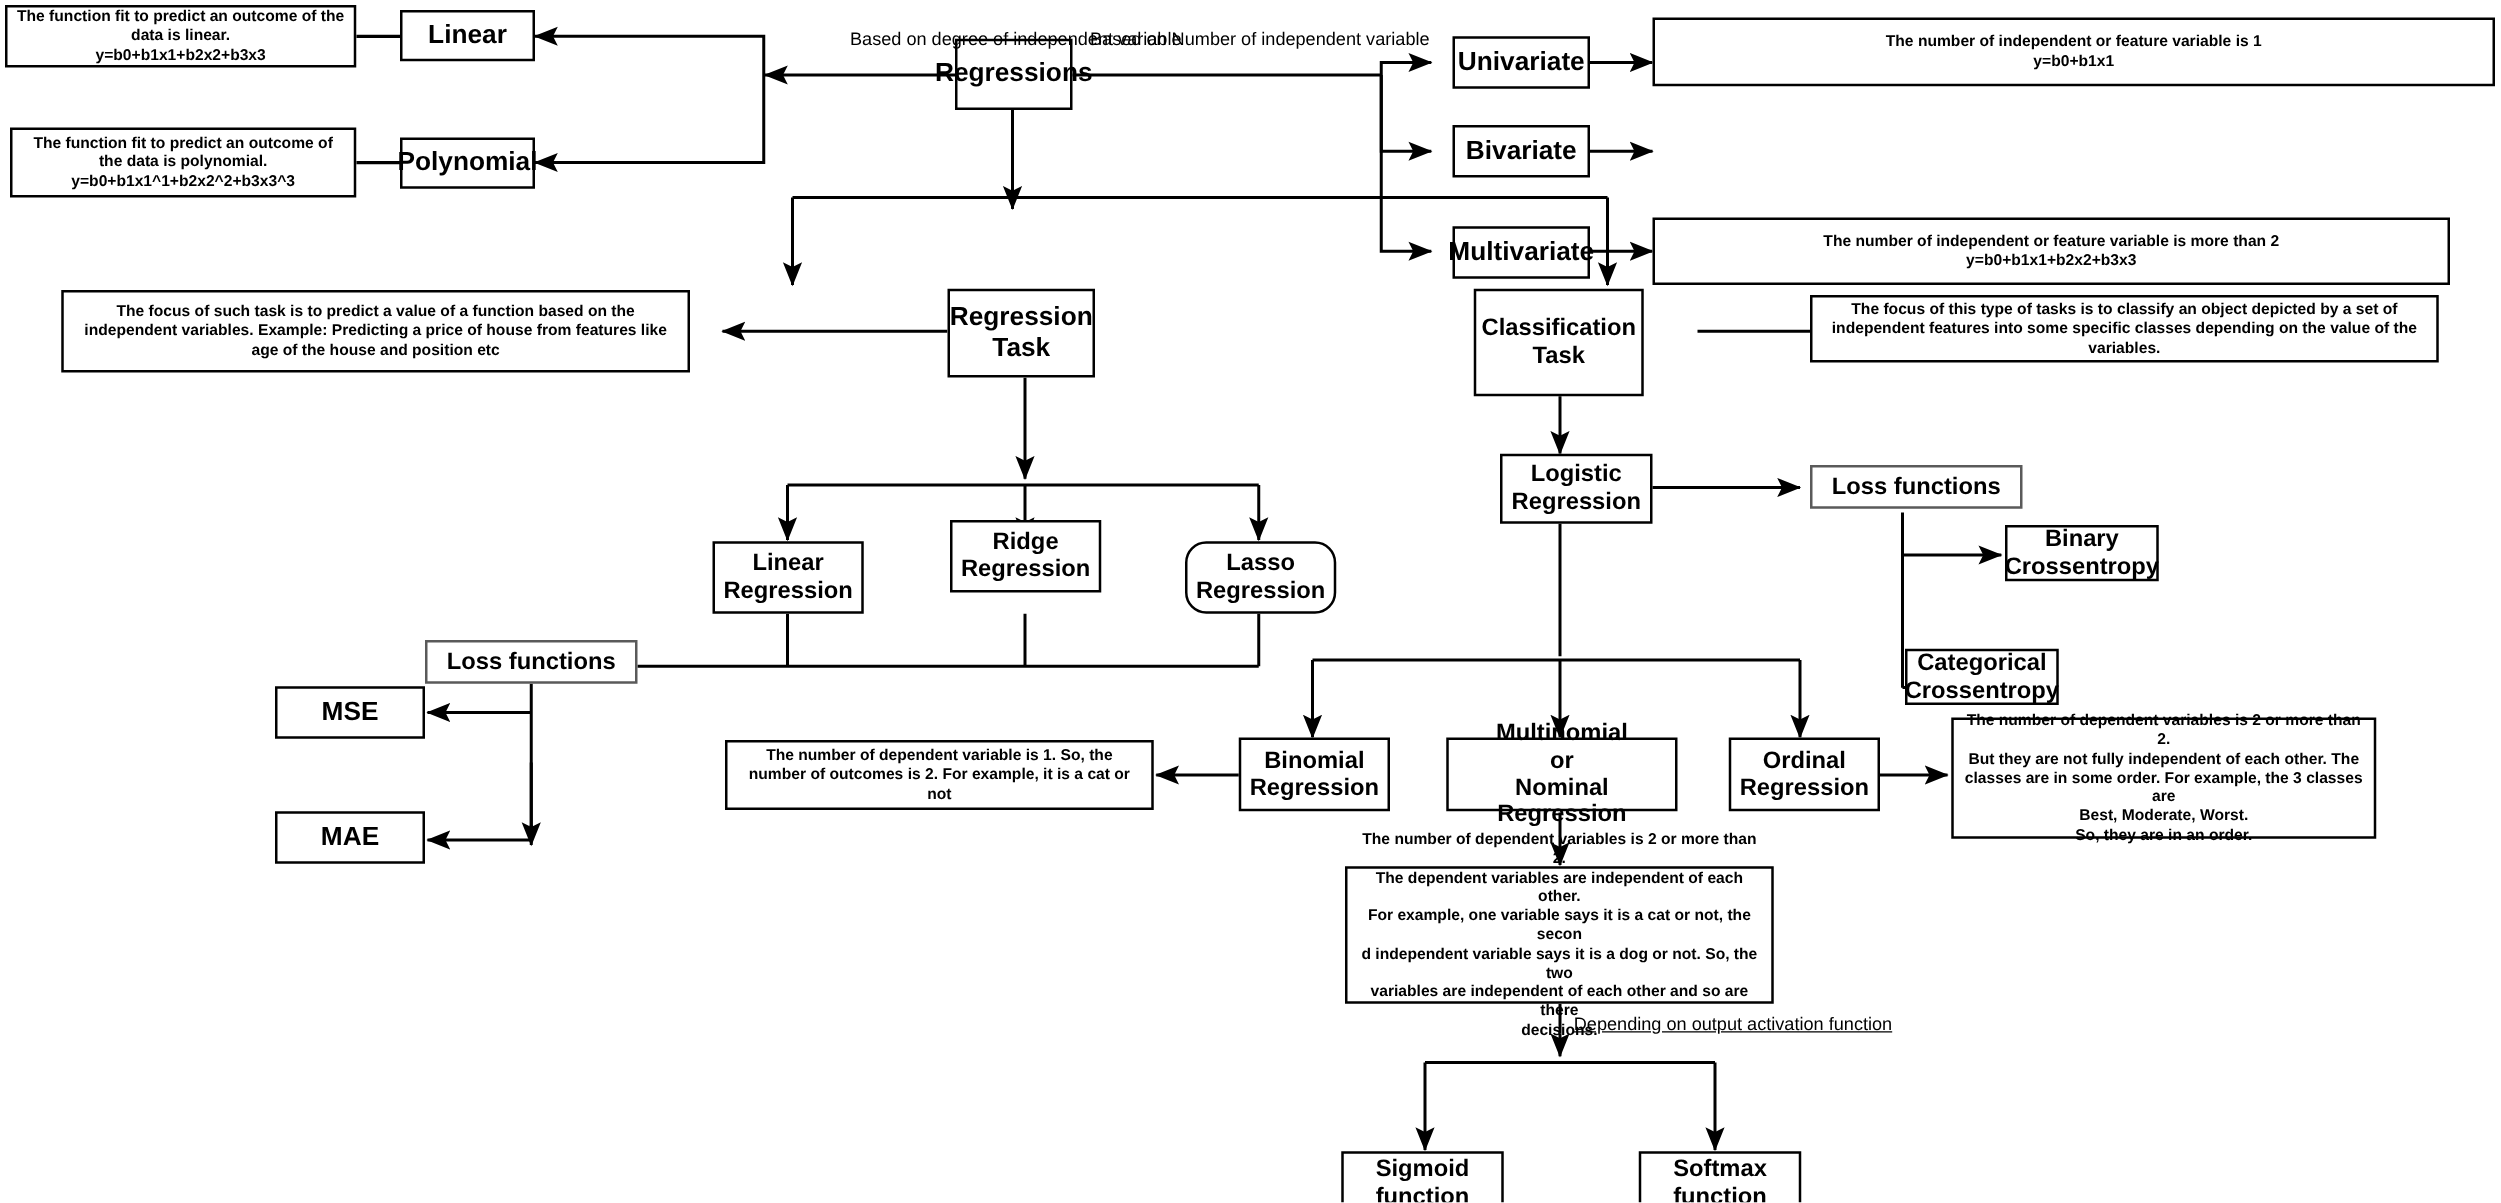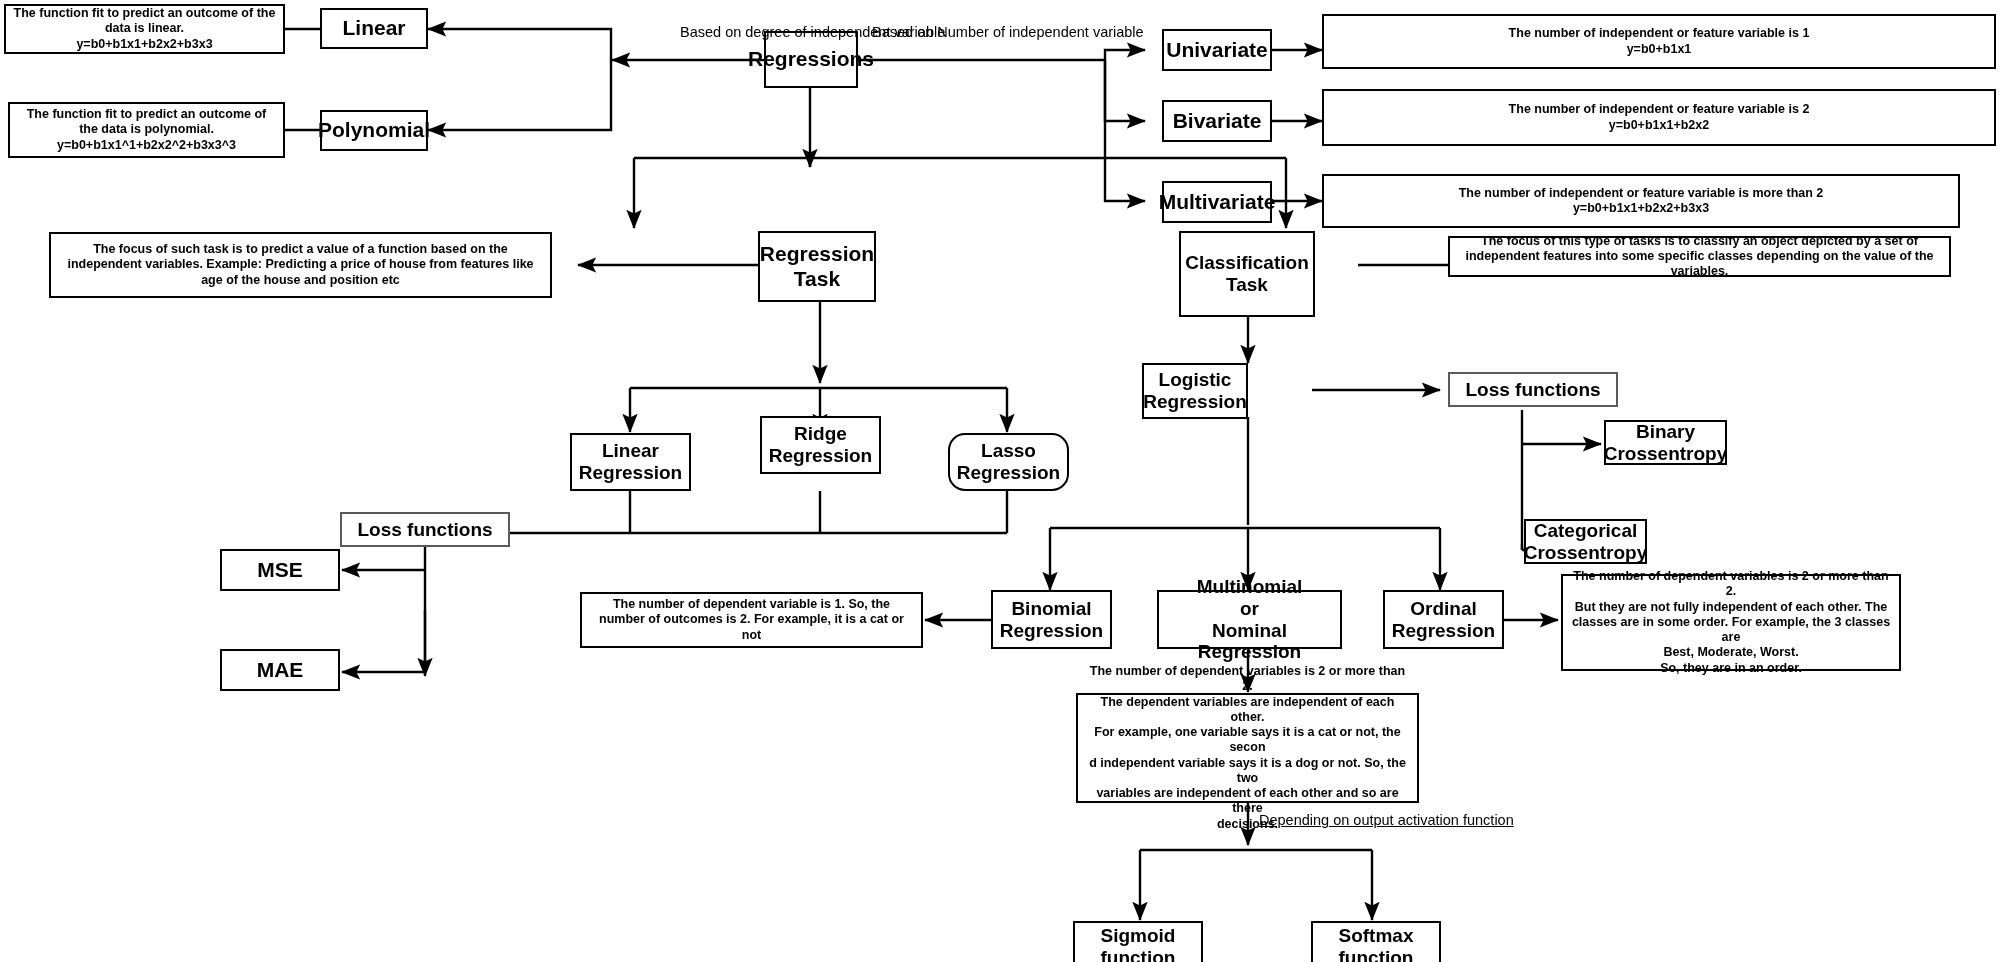--- a/index.html
+++ b/index.html
@@ -182,42 +182,38 @@
     <span>Bivariate</span>
   </div>
   <div class="node title-node" style="left:1162px; top:181px; width:110px; height:42px;">
     <span>Multivariate</span>
   </div>
 
   <div class="node desc-node" style="left:1322px; top:14px; width:674px; height:55px; white-space:pre-line;align-items:center;">
     <span>The number of independent or feature variable is 1
 y=b0+b1x1</span>
   </div>
-  <div class="node desc-node" style="left:1322px; top:89px; width:674px; height:57px; white-space:pre-line;">
-    <span>The number of independent or feature variable is 2
-y=b0+b1x1+b2x2</span>
-  </div>
   <div class="node desc-node" style="left:1322px; top:174px; width:638px; height:54px;">
     <span style="white-space:pre-line;">The number of independent or feature variable is more than 2
 y=b0+b1x1+b2x2+b3x3</span>
   </div>
 
   <div class="node title-node" style="left:758px; top:231px; width:118px; height:71px; white-space:pre-line;">
     <span>Regression
 Task</span>
   </div>
   <div class="node title-node small" style="left:1179px; top:231px; width:136px; height:86px; white-space:pre-line;">
     <span>Classification
 Task</span>
   </div>
 
   <div class="node desc-node" style="left:49px; top:232px; width:503px; height:66px;">
     <span>The focus of such task is to predict a value  of a function based on the independent variables. Example: Predicting a price of house from features like age of the house and position etc</span>
   </div>
-  <div class="node desc-node" style="left:1448px; top:236px; width:503px; height:41px;">
+  <div class="node desc-node" style="left:1448px; top:236px; width:503px; height:54px;">
     <span>The focus of this type of tasks is to classify an object depicted by a set of independent features into some specific classes depending on the value of the variables.</span>
   </div>
 
   <div class="node title-node small" style="left:570px; top:433px; width:121px; height:58px; white-space:pre-line;">
     <span>Linear
 Regression</span>
   </div>
   <div class="node title-node small" style="left:760px; top:416px; width:121px; height:58px; white-space:pre-line;">
     <span>Ridge
 Regression</span>
@@ -230,21 +226,21 @@
   <div class="node title-node small grey-border" style="left:340px; top:512px; width:170px; height:35px;">
     <span>Loss functions</span>
   </div>
   <div class="node title-node" style="left:220px; top:549px; width:120px; height:42px;text-align:right;">
     <span>MSE</span>
   </div>
   <div class="node title-node" style="left:220px; top:649px; width:120px; height:42px;">
     <span>MAE</span>
   </div>
 
-  <div class="node title-node small" style="left:1142px; top:363px; width:106px; height:56px; white-space:pre-line;justify-content:center;">
+  <div class="node title-node small" style="left:1200px; top:363px; width:122px; height:56px; white-space:pre-line;justify-content:center;">
     <span>Logistic
 Regression</span>
   </div>
 
   <div class="node title-node small grey-border" style="left:1448px; top:372px; width:170px; height:35px;">
     <span>Loss functions</span>
   </div>
   <div class="node title-node small" style="left:1604px; top:420px; width:123px; height:45px; white-space:pre-line;">
     <span>Binary
 Crossentropy</span>

